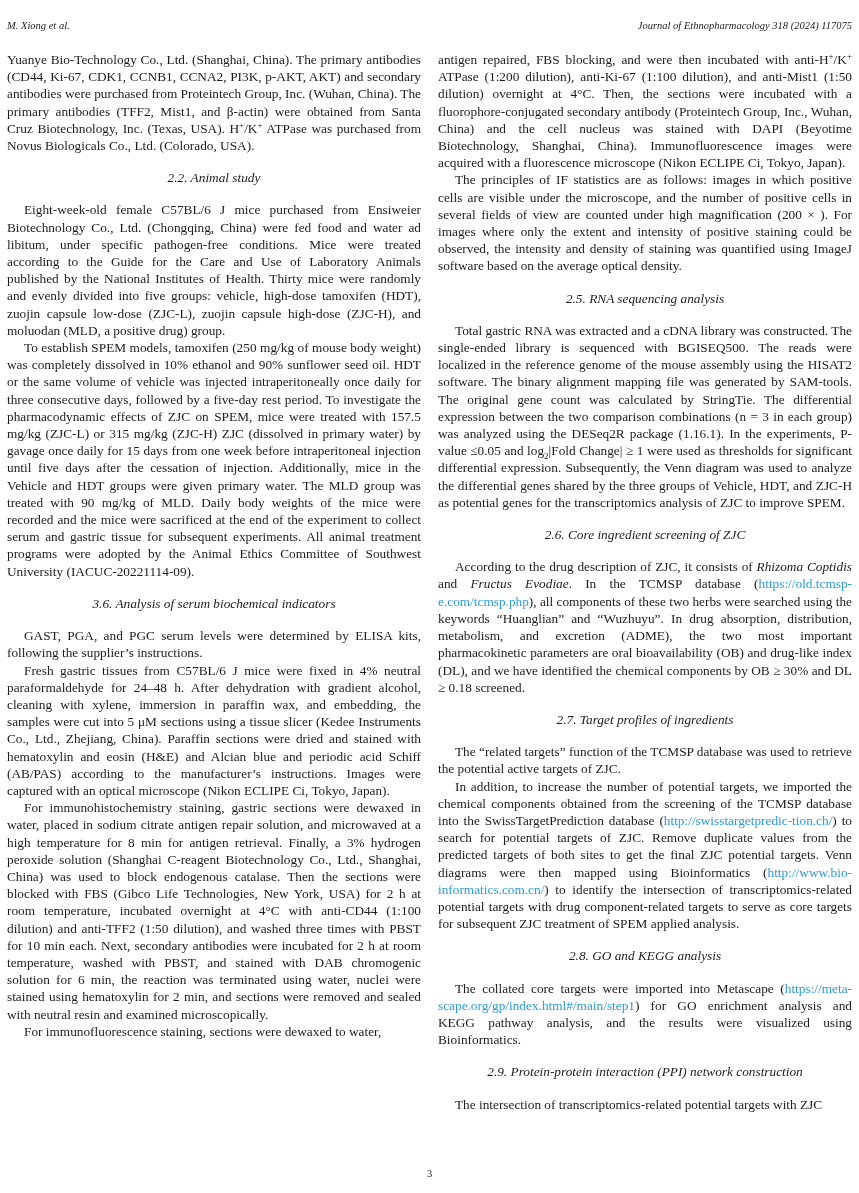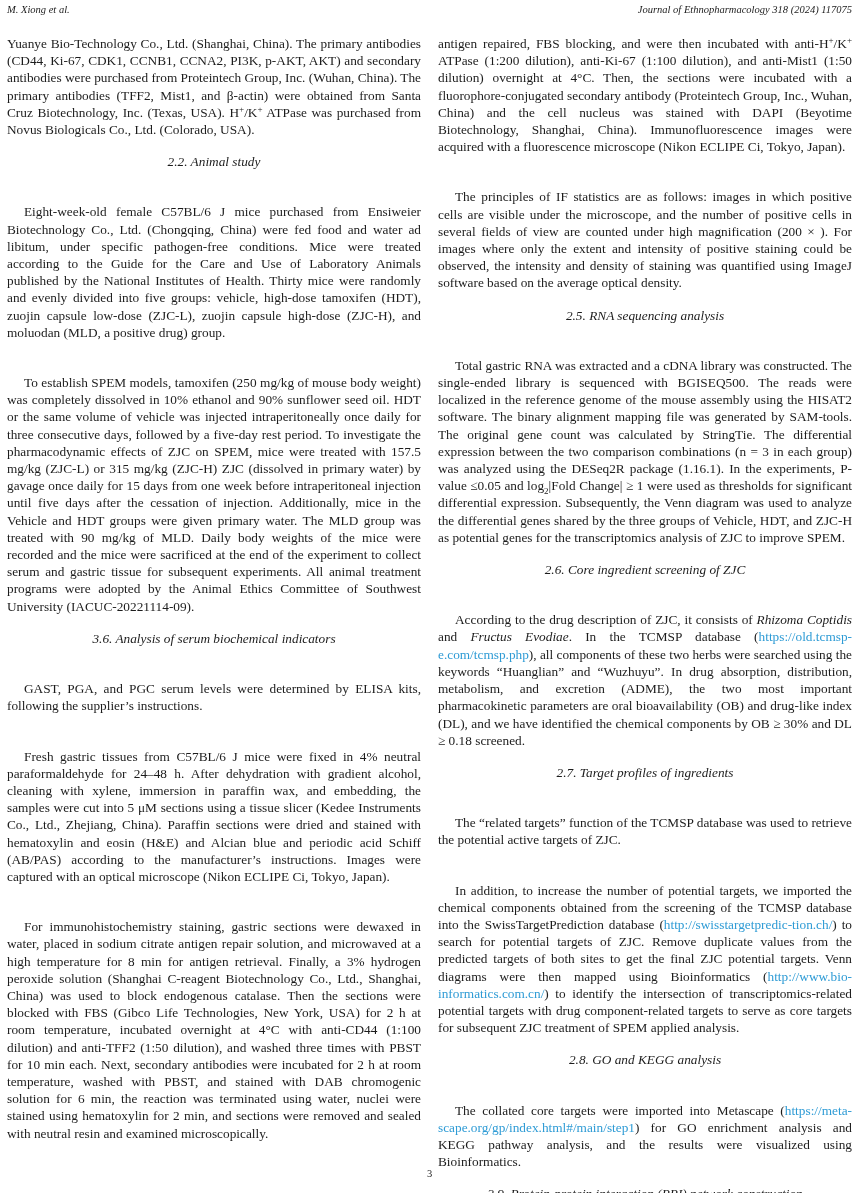--- a/index.html
+++ b/index.html
@@ -12,21 +12,21 @@
     height: 1193px;
     color: #1c1c1c;
     font-family: "Liberation Serif", "DejaVu Serif", serif;
     position: relative;
     overflow: hidden;
   }
   .page {
     box-sizing: border-box;
     width: 859px;
     height: 1193px;
-    padding: 4px 7px 0 7px;
+    padding: 20px 7px 0 7px;
     display: flex;
     flex-direction: column;
   }
   .running-head {
     display: flex;
     justify-content: space-between;
     align-items: baseline;
     font-style: italic;
     font-size: 10.5px;
     line-height: 12px;
@@ -44,21 +44,20 @@
     line-height: 17.2px;
     text-align: justify;
     hyphens: auto;
     -webkit-hyphens: auto;
   }
   .para {
     margin: 0;
   }
   .para.indent {
     text-indent: 17px;
-    margin-top: 33px;
   }
   .section-heading {
     font-style: italic;
     font-weight: normal;
     font-size: 13.3px;
     line-height: 17.2px;
     margin: 15px 0 15px 0;
     text-align: center;
   }
   a.hyperlink {
@@ -93,20 +92,21 @@
   <main class="columns">
     <div class="col" id="col-left">
         <p class="para"><span>Yuanye Bio-Technology Co., Ltd. (Shanghai, China). The primary antibodies (CD44, Ki-67, CDK1, CCNB1, CCNA2, PI3K, p-AKT, AKT) and secondary antibodies were purchased from Proteintech Group, Inc. (Wuhan, China). The primary antibodies (TFF2, Mist1, and β-actin) were obtained from Santa Cruz Biotechnology, Inc. (Texas, USA). H</span><sup>+</sup><span>/K</span><sup>+</sup><span> ATPase was purchased from Novus Biologicals Co., Ltd. (Colorado, USA).</span></p>
         <h3 class="section-heading">2.2.  Animal study</h3>
         <p class="para indent"><span>Eight-week-old female C57BL/6 J mice purchased from Ensiweier Biotechnology Co., Ltd. (Chongqing, China) were fed food and water ad libitum, under specific pathogen-free conditions. Mice were treated according to the Guide for the Care and Use of Laboratory Animals published by the National Institutes of Health. Thirty mice were randomly and evenly divided into five groups: vehicle, high-dose tamoxifen (HDT), zuojin capsule low-dose (ZJC-L), zuojin capsule high-dose (ZJC-H), and moluodan (MLD, a positive drug) group.</span></p>
         <p class="para indent"><span>To establish SPEM models, tamoxifen (250 mg/kg of mouse body weight) was completely dissolved in 10% ethanol and 90% sunflower seed oil. HDT or the same volume of vehicle was injected intraperitoneally once daily for three consecutive days, followed by a five-day rest period. To investigate the pharmacodynamic effects of ZJC on SPEM, mice were treated with 157.5 mg/kg (ZJC-L) or 315 mg/kg (ZJC-H) ZJC (dissolved in primary water) by gavage once daily for 15 days from one week before intraperitoneal injection until five days after the cessation of injection. Additionally, mice in the Vehicle and HDT groups were given primary water. The MLD group was treated with 90 mg/kg of MLD. Daily body weights of the mice were recorded and the mice were sacrificed at the end of the experiment to collect serum and gastric tissue for subsequent experiments. All animal treatment programs were adopted by the Animal Ethics Committee of Southwest University (IACUC-20221114-09).</span></p>
         <h3 class="section-heading">3.6.  Analysis of serum biochemical indicators</h3>
         <p class="para indent"><span>GAST, PGA, and PGC serum levels were determined by ELISA kits, following the supplier’s instructions.</span></p>
         <p class="para indent"><span>Fresh gastric tissues from C57BL/6 J mice were fixed in 4% neutral paraformaldehyde for 24–48 h. After dehydration with gradient alcohol, cleaning with xylene, immersion in paraffin wax, and embedding, the samples were cut into 5 μM sections using a tissue slicer (Kedee Instruments Co., Ltd., Zhejiang, China). Paraffin sections were dried and stained with hematoxylin and eosin (H&amp;E) and Alcian blue and periodic acid Schiff (AB/PAS) according to the manufacturer’s instructions. Images were captured with an optical microscope (Nikon ECLIPE Ci, Tokyo, Japan).</span></p>
         <p class="para indent"><span>For immunohistochemistry staining, gastric sections were dewaxed in water, placed in sodium citrate antigen repair solution, and microwaved at a high temperature for 8 min for antigen retrieval. Finally, a 3% hydrogen peroxide solution (Shanghai C-reagent Biotechnology Co., Ltd., Shanghai, China) was used to block endogenous catalase. Then the sections were blocked with FBS (Gibco Life Technologies, New York, USA) for 2 h at room temperature, incubated overnight at 4°C with anti-CD44 (1:100 dilution) and anti-TFF2 (1:50 dilution), and washed three times with PBST for 10 min each. Next, secondary antibodies were incubated for 2 h at room temperature, washed with PBST, and stained with DAB chromogenic solution for 6 min, the reaction was terminated using water, nuclei were stained using hematoxylin for 2 min, and sections were removed and sealed with neutral resin and examined microscopically.</span></p>
+        <p class="para indent"><span>For immunofluorescence staining, sections were dewaxed to water,</span></p>
       </div>
     <div class="col" id="col-right">
         <p class="para"><span>antigen repaired, FBS blocking, and were then incubated with anti-H</span><sup>+</sup><span>/K</span><sup>+</sup><span> ATPase (1:200 dilution), anti-Ki-67 (1:100 dilution), and anti-Mist1 (1:50 dilution) overnight at 4°C. Then, the sections were incubated with a fluorophore-conjugated secondary antibody (Proteintech Group, Inc., Wuhan, China) and the cell nucleus was stained with DAPI (Beyotime Biotechnology, Shanghai, China). Immunofluorescence images were acquired with a fluorescence microscope (Nikon ECLIPE Ci, Tokyo, Japan).</span></p>
         <p class="para indent"><span>The principles of IF statistics are as follows: images in which positive cells are visible under the microscope, and the number of positive cells in several fields of view are counted under high magnification (200 × ). For images where only the extent and intensity of positive staining could be observed, the intensity and density of staining was quantified using ImageJ software based on the average optical density.</span></p>
         <h3 class="section-heading">2.5.  RNA sequencing analysis</h3>
         <p class="para indent"><span>Total gastric RNA was extracted and a cDNA library was constructed. The single-ended library is sequenced with BGISEQ500. The reads were localized in the reference genome of the mouse assembly using the HISAT2 software. The binary alignment mapping file was generated by SAM-tools. The original gene count was calculated by StringTie. The differential expression between the two comparison combinations (n = 3 in each group) was analyzed using the DESeq2R package (1.16.1). In the experiments, P-value ≤0.05 and log</span><sub>2</sub><span>|Fold Change| ≥ 1 were used as thresholds for significant differential expression. Subsequently, the Venn diagram was used to analyze the differential genes shared by the three groups of Vehicle, HDT, and ZJC-H as potential genes for the transcriptomics analysis of ZJC to improve SPEM.</span></p>
         <h3 class="section-heading">2.6.  Core ingredient screening of ZJC</h3>
         <p class="para indent"><span>According to the drug description of ZJC, it consists of </span><em>Rhizoma Coptidis</em><span> and </span><em>Fructus Evodiae</em><span>. In the TCMSP database (</span><a class="hyperlink" href="#">https://old.tcmsp-e.com/tcmsp.php</a><span>), all components of these two herbs were searched using the keywords “Huanglian” and “Wuzhuyu”. In drug absorption, distribution, metabolism, and excretion (ADME), the two most important pharmacokinetic parameters are oral bioavailability (OB) and drug-like index (DL), and we have identified the chemical components by OB ≥ 30% and DL ≥ 0.18 screened.</span></p>
         <h3 class="section-heading">2.7.  Target profiles of ingredients</h3>
         <p class="para indent"><span>The “related targets” function of the TCMSP database was used to retrieve the potential active targets of ZJC.</span></p>

